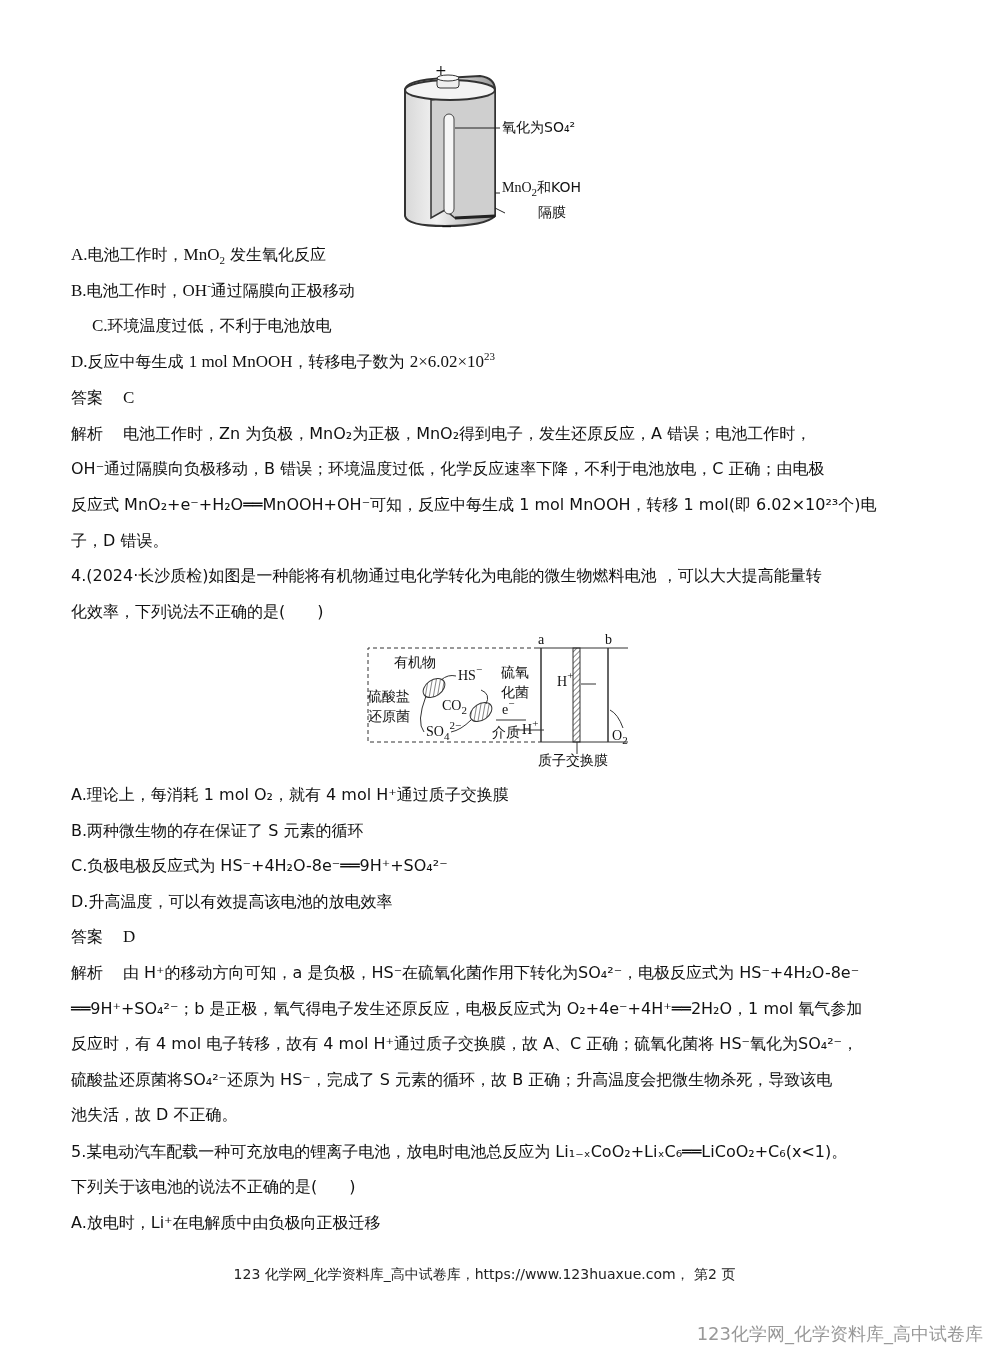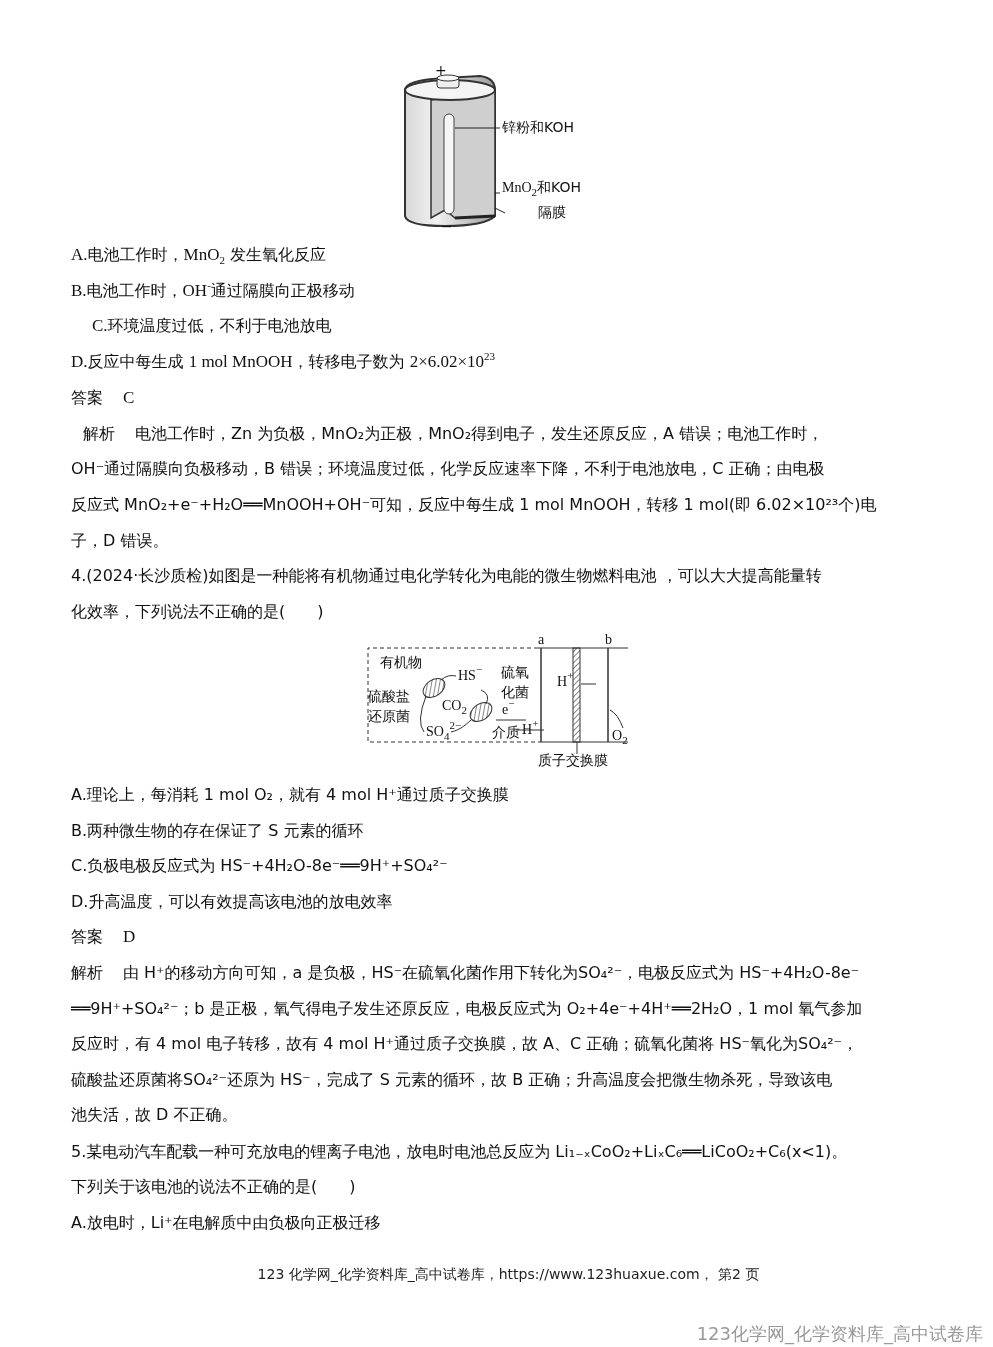--- a/index.html
+++ b/index.html
@@ -3,21 +3,21 @@
 <meta charset="utf-8">
 <style>
   html, body { margin: 0; padding: 0; background: #ffffff; }
   body { width: 993px; height: 1347px; position: relative; overflow: hidden;
          font-family: "Liberation Serif", "DejaVu Serif", serif; color: #111; }
   .line { position: absolute; left: 71px; font-size: 17px; line-height: 20px; white-space: nowrap; }
   .cjk { font-family: "DejaVu Sans", sans-serif; font-size: 16px; }
   sub { font-size: 11px; vertical-align: -4px; line-height: 0; }
   sup { font-size: 11px; vertical-align: 7px; line-height: 0; }
   .footer { position: absolute; left: 0; width: 969px; top: 1266px; text-align: center;
-            font-family: "DejaVu Sans", sans-serif; font-size: 14px; color: #222; margin-left: 24px; }
+            font-family: "DejaVu Sans", sans-serif; font-size: 14px; color: #222; }
   .watermark { position: absolute; right: 10px; top: 1322px; font-family: "DejaVu Sans", sans-serif;
                font-size: 18px; color: #999; }
   .figure { position: absolute; }
   .fig-label { position: absolute; font-size: 14px; white-space: nowrap; font-family: "DejaVu Sans", sans-serif; }
   .fig-label.serif { font-family: "Liberation Serif", serif; text-align: right; }
 </style>
 </head>
 <body>
 
 <div class="figure" style="left:395px; top:68px; width:210px; height:170px;">
@@ -42,21 +42,21 @@
     <rect x="49" y="46" width="10" height="100" rx="5" fill="#f6f6f6" stroke="#444"></rect>
 
     <path d="M60 150 L100 148" stroke="#222" stroke-width="3"></path>
 
     <line x1="60" y1="60" x2="105" y2="60" stroke="#222"></line>
     <line x1="100" y1="125" x2="105" y2="125" stroke="#222"></line>
     <line x1="100" y1="140" x2="110" y2="145" stroke="#222"></line>
   </svg>
   <span class="fig-label" style="left:40px; top:-6px;">+</span>
   <span class="fig-label" style="left:46px; top:150px;">−</span>
-  <span class="fig-label" style="left:107px; top:51px;"><span>锌粉和KOH</span></span>
+  <span class="fig-label" style="left:107px; top:51px;"><span>氧化为SO₄²</span></span>
   <span class="fig-label serif" style="left:107px; top:111px;"><span>MnO</span><sub>2</sub><span class="cjk" style="font-size:14px;">和KOH</span></span>
   <span class="fig-label" style="left:107px; top:136px;padding-left:36px;">隔膜</span>
 </div>
 
 <div class="line" style="top:245px;">
   <span>A.</span><span class="cjk">电池工作时，</span><span>MnO</span><sub>2</sub><span class="cjk"> 发生氧化反应</span>
 </div>
 <div class="line" style="top:281px;">
   <span>B.</span><span class="cjk">电池工作时，</span><span>OH</span><sup>-</sup><span class="cjk">通过隔膜向正极移动</span>
 </div>
@@ -64,21 +64,21 @@
   <span>C.</span><span class="cjk">环境温度过低，不利于电池放电</span>
 </div>
 <div class="line" style="top:352px;">
   <span>D.</span><span class="cjk">反应中每生成 </span><span>1 mol MnOOH</span><span class="cjk">，转移电子数为 </span><span>2×6.02×10</span><sup>23</sup>
 </div>
 
 <div class="line" style="top:388px;">
   <span class="cjk">答案</span><span style="display:inline-block;width:20px;"></span><span>C</span>
 </div>
 
-<div class="line" style="top:424px;margin-left:12px;">
+<div class="line" style="top:424px;">
   <span class="cjk">解析</span><span style="display:inline-block;width:20px;"></span><span class="cjk">电池工作时，Zn 为负极，MnO₂为正极，MnO₂得到电子，发生还原反应，A 错误；电池工作时，</span>
 </div>
 <div class="line cjk" style="top:459px;">OH⁻通过隔膜向负极移动，B 错误；环境温度过低，化学反应速率下降，不利于电池放电，C 正确；由电极</div>
 <div class="line cjk" style="top:495px;">反应式 MnO₂+e⁻+H₂O══MnOOH+OH⁻可知，反应中每生成 1 mol MnOOH，转移 1 mol(即 6.02×10²³个)电</div>
 <div class="line cjk" style="top:531px;">子，D 错误。</div>
 
 <div class="line cjk" style="top:566px;">4.(2024·长沙质检)如图是一种能将有机物通过电化学转化为电能的微生物燃料电池 ，可以大大提高能量转</div>
 <div class="line cjk" style="top:602px;">化效率，下列说法不正确的是(　　)</div>
 
 <div class="figure" style="left:366px; top:632px; width:266px; height:140px;">
@@ -109,21 +109,21 @@
     <path d="M60 64 Q50 90 58 100" fill="none" stroke="#333"></path>
     <path d="M105 88 Q95 98 85 100" fill="none" stroke="#333"></path>
     <line x1="130" y1="88" x2="160" y2="88" stroke="#333"></line>
     <line x1="178" y1="98" x2="172" y2="98" stroke="#333"></line>
     <line x1="150" y1="98" x2="172" y2="98" stroke="#333"></line>
     <line x1="215" y1="52" x2="230" y2="52" stroke="#333"></line>
     <path d="M257 96 Q252 82 244 78" fill="none" stroke="#333"></path>
   </svg>
   <span class="fig-label serif" style="left:172px; top:0px;">a</span>
   <span class="fig-label serif" style="left:239px; top:0px;">b</span>
-  <span class="fig-label" style="left:14px; top:22px;">有机物</span>
+  <span class="fig-label" style="left:28px; top:22px;">有机物</span>
   <span class="fig-label serif" style="left:92px; top:36px;"><span>HS</span><sup>−</sup></span>
   <span class="fig-label" style="left:135px; top:32px;">硫氧</span>
   <span class="fig-label" style="left:135px; top:52px;">化菌</span>
   <span class="fig-label" style="left:2px; top:56px;">硫酸盐</span>
   <span class="fig-label" style="left:2px; top:76px;">还原菌</span>
   <span class="fig-label serif" style="left:76px; top:66px;"><span>CO</span><sub>2</sub></span>
   <span class="fig-label serif" style="left:136px; top:70px;"><span>e</span><sup>−</sup></span>
   <span class="fig-label serif" style="left:60px; top:92px;"><span>SO</span><sub>4</sub><sup>2−</sup></span>
   <span class="fig-label" style="left:126px; top:92px;">介质</span>
   <span class="fig-label serif" style="left:156px; top:90px;"><span>H</span><sup>+</sup></span>

